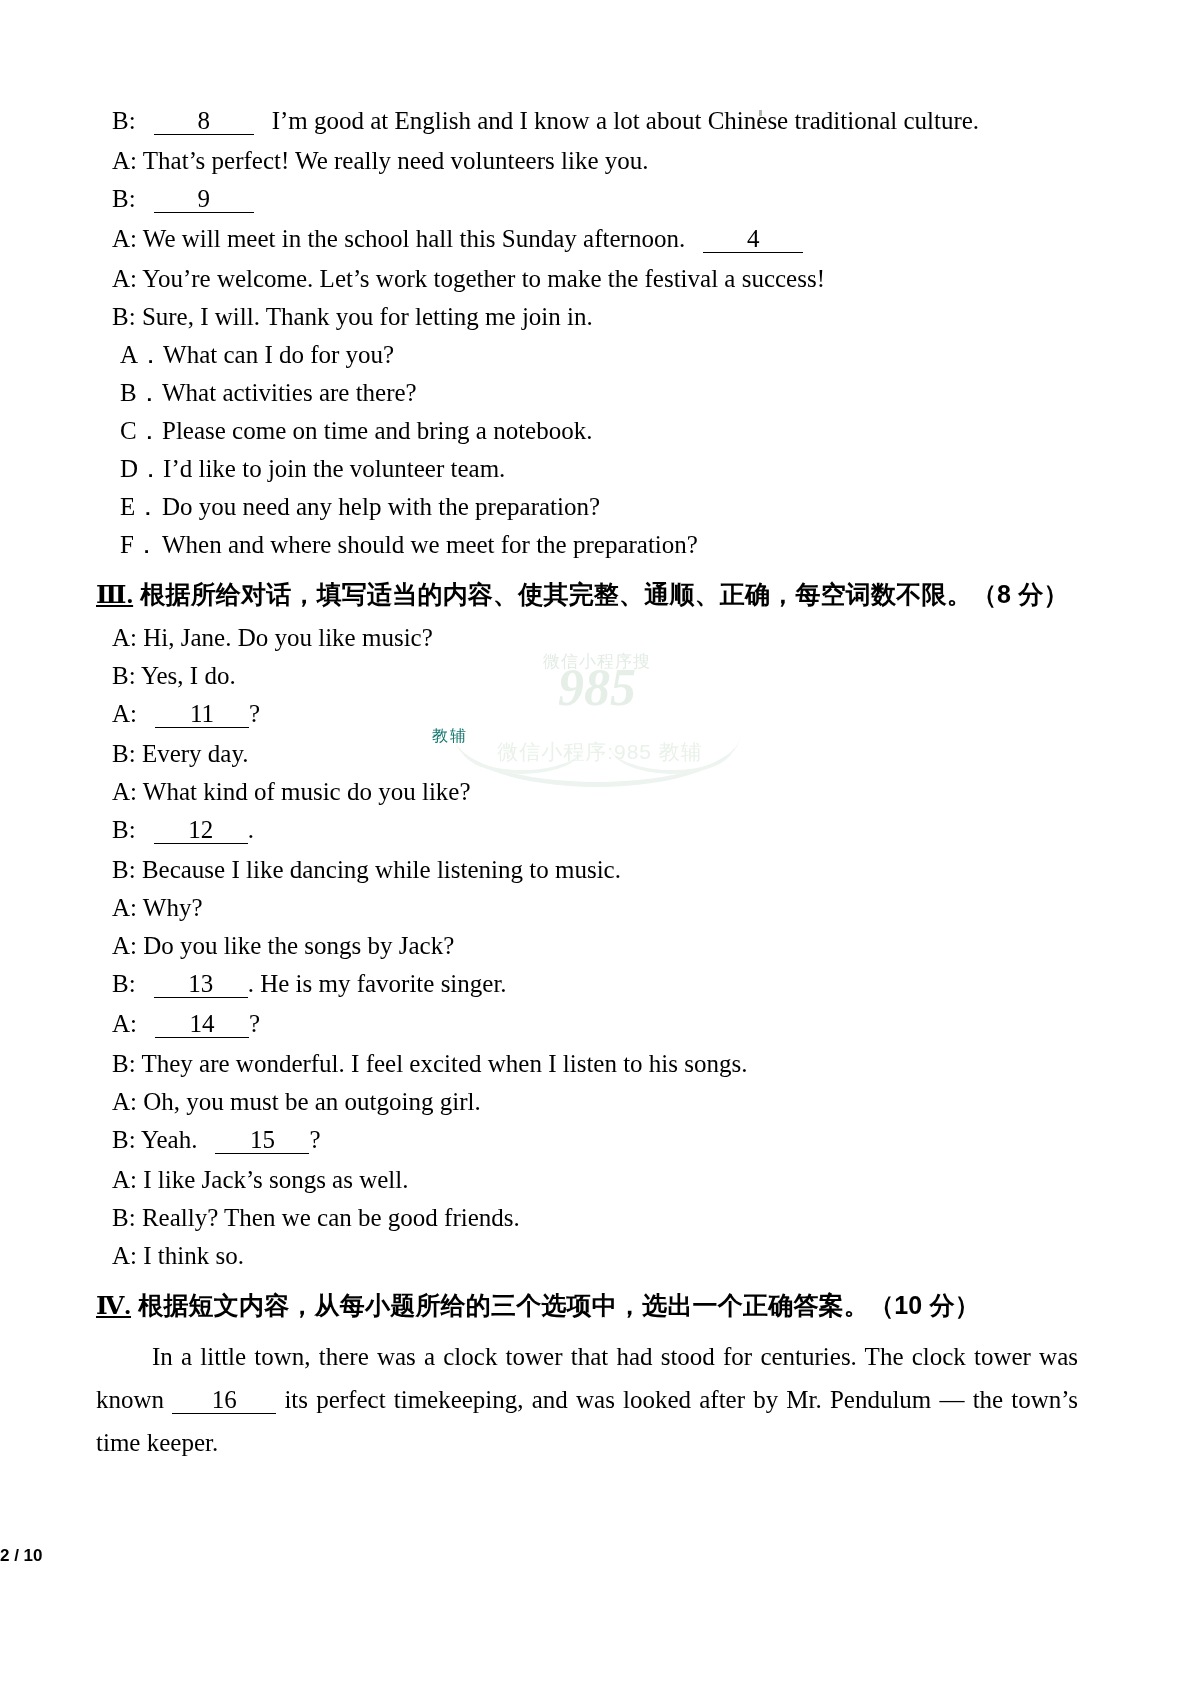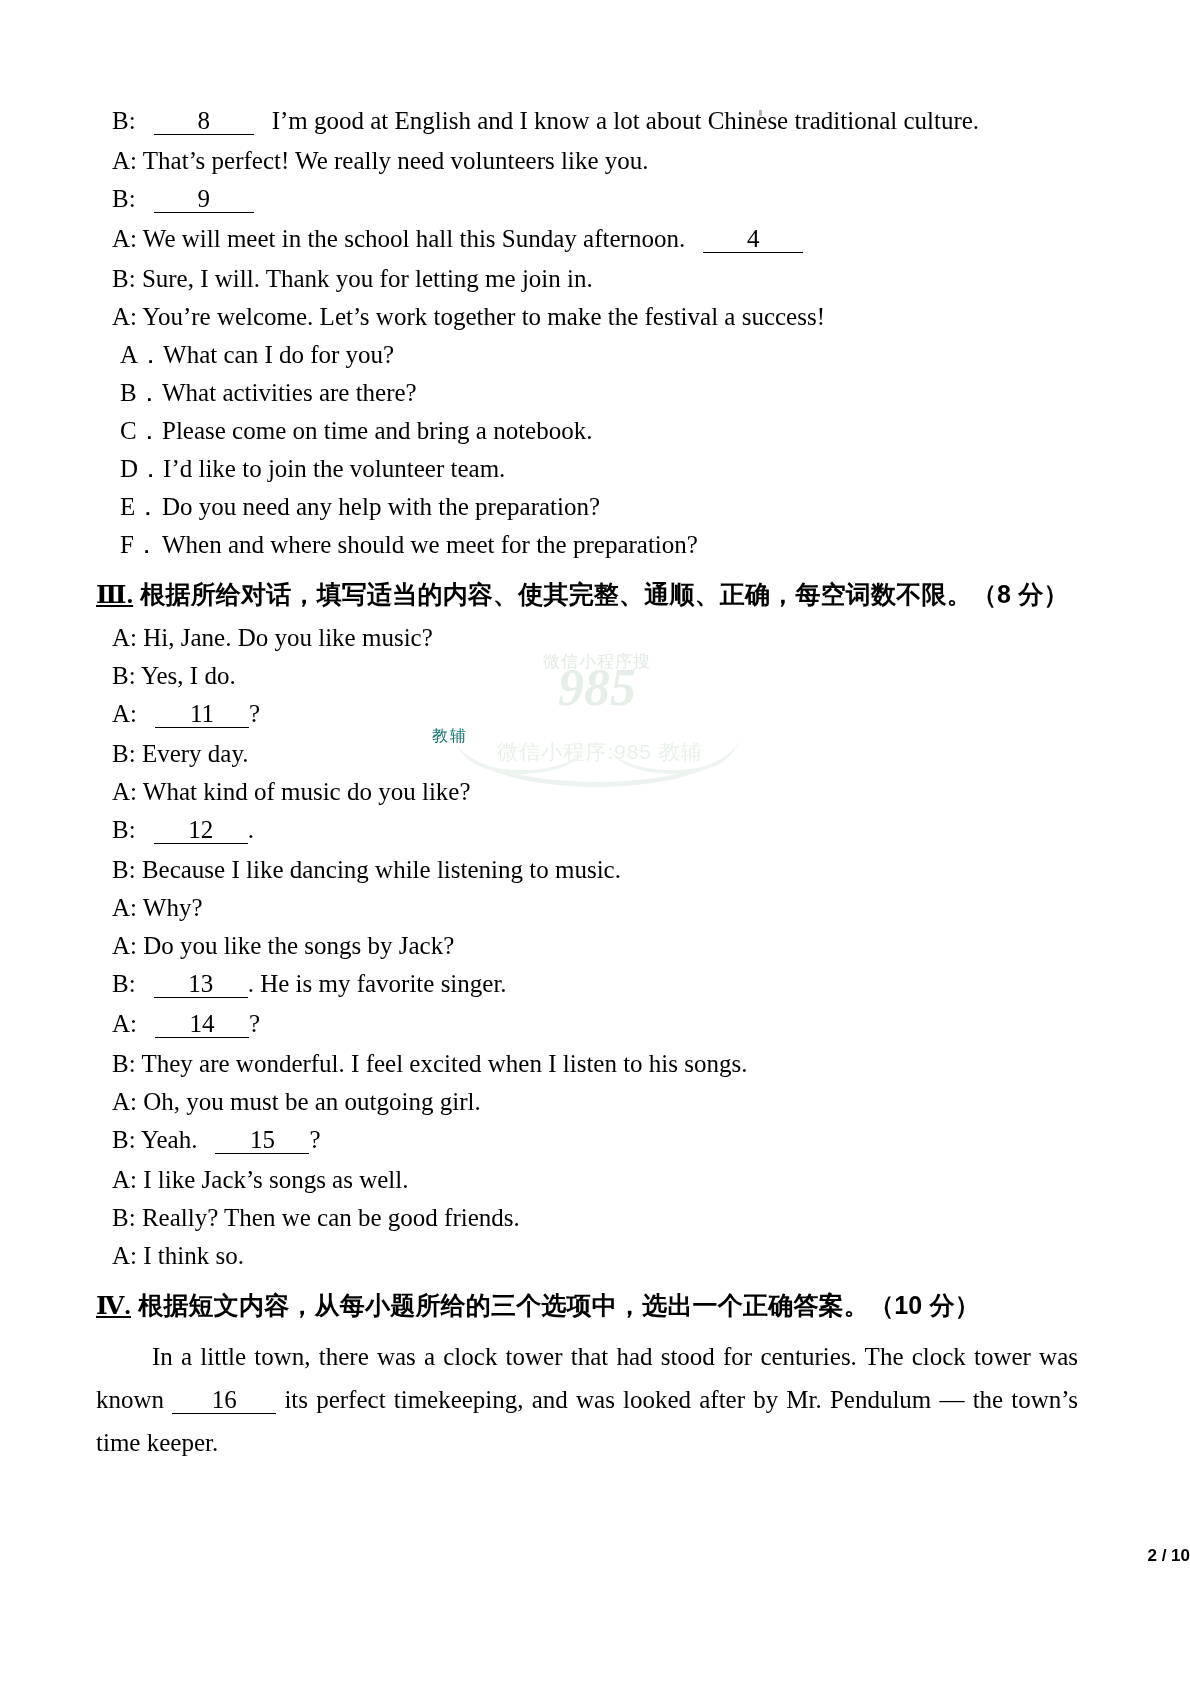--- a/index.html
+++ b/index.html
@@ -177,21 +177,21 @@
     margin: 16px 16px 0 0;
     text-indent: 56px;
   }
   .para .blank { text-indent: 0; }
 
   .footer {
     position: absolute;
     left: 0;
     top: 1546px;
     width: 1190px;
-    text-align: right;
+    text-align: left;
     font-family: "Liberation Sans", "DejaVu Sans", sans-serif;
     font-weight: bold;
     font-size: 17px;
     color: #000;
     z-index: 1;
   }
   .sp { display: inline-block; width: 18px; }
 </style>
 </head>
 <body>
@@ -219,26 +219,26 @@
         <span>That’s perfect! We really need volunteers like you.</span>
       </p>
       <p class="line dlg">
         <span>B:</span><span class="sp"></span><span class="blank w1">9</span>
       </p>
       <p class="line dlg">
         <span>A:</span>
         <span>We will meet in the school hall this Sunday afternoon.</span><span class="sp"></span><span class="blank w1">4</span>
       </p>
       <p class="line dlg">
+        <span>A:</span>
+        <span>You’re welcome. Let’s work together to make the festival a success!</span>
+      </p>
+      <p class="line dlg">
         <span>B:</span>
         <span>Sure, I will. Thank you for letting me join in.</span>
-      </p>
-      <p class="line dlg">
-        <span>A:</span>
-        <span>You’re welcome. Let’s work together to make the festival a success!</span>
       </p>
     </div>
 
     <div>
       <p class="line opt">
         <span class="optlabel">A．</span><span>What can I do for you?</span>
       </p>
       <p class="line opt">
         <span class="optlabel">B．</span><span>What activities are there?</span>
       </p>

